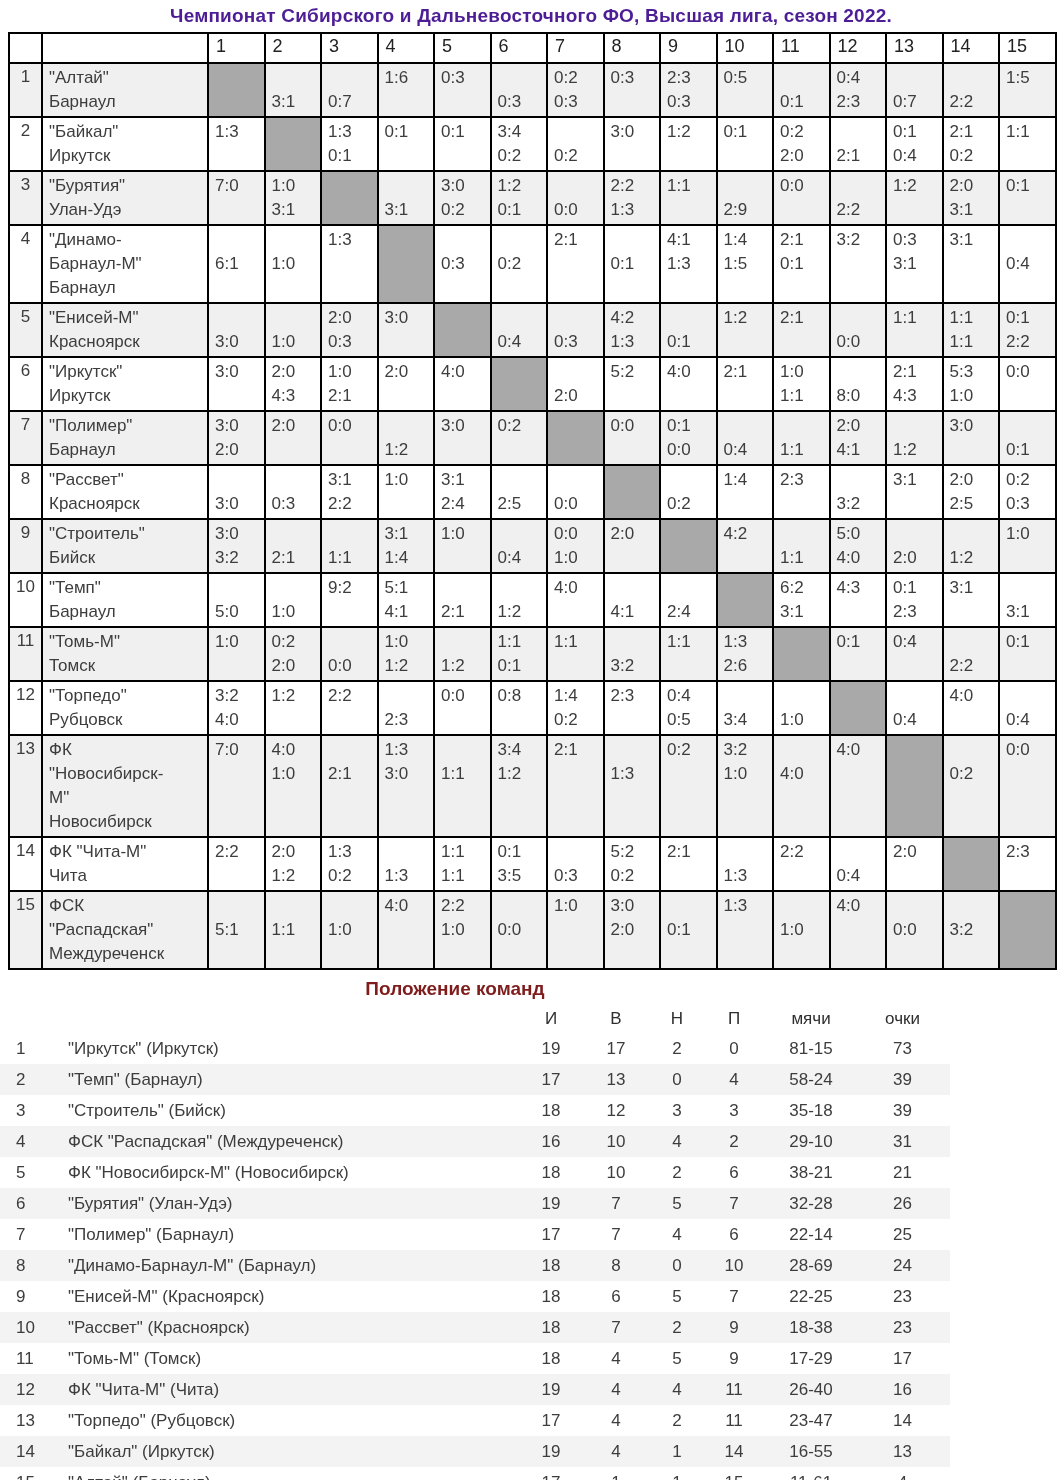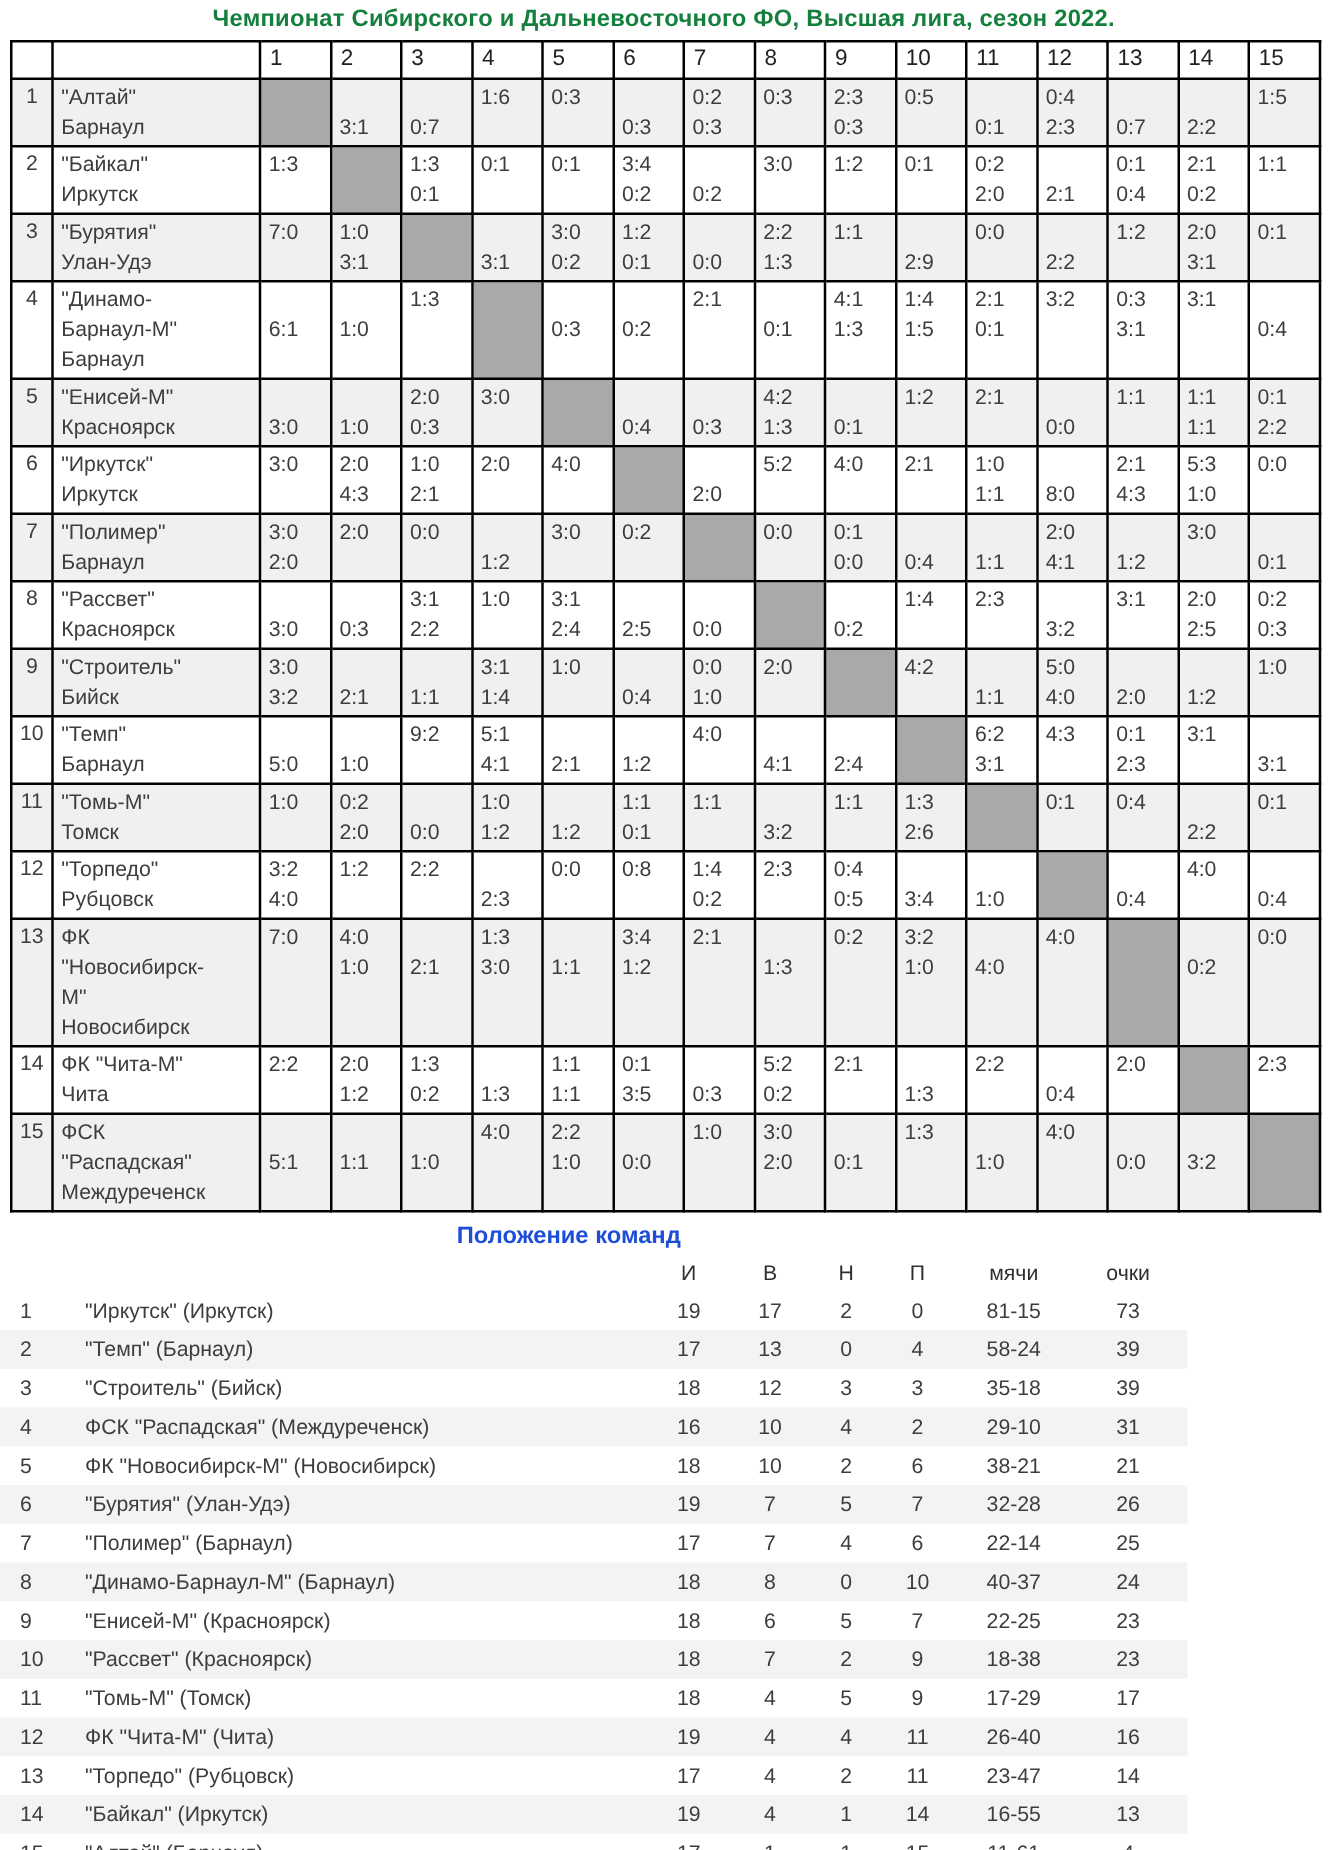--- a/index.html
+++ b/index.html
@@ -8,21 +8,21 @@
     width: 1062px; height: 1480px;
     background: #ffffff;
     font-family: "Liberation Sans", sans-serif;
     color: #3d3d3d;
   }
   .page { width: 1062px; padding-top: 3px; }
   .title {
     text-align: center;
     font-size: 19px;
     font-weight: bold;
-    color: #15803d;
+    color: #4c1d95;
     margin: 2px 0 5px 0;
     letter-spacing: 0.2px;
   }
   
   table.cross {
     border-collapse: collapse;
     table-layout: fixed;
     margin-left: 8px;
     width: 1047px;
     border: 2px solid #000;
@@ -42,21 +42,21 @@
   table.cross tr.head th { height: 30px; font-size: 18px; color: #222; background: #fff; padding-left: 7px; }
   table.cross td.num  { text-align: center; padding: 3px 0; color: #3d3d3d; }
   table.cross td.name { white-space: pre-line; line-height: 24px; }
   table.cross td.res  { padding: 2px 3px 2px 6px; }
   table.cross .s { height: 24px; line-height: 24px; }
   table.cross tr.shade td { background: #f0f0f0; }
   table.cross td.diag, table.cross tr.shade td.diag { background: #a9a9a9; }
   
   .standings { width: 950px; margin-top: 8px; }
   .st-title {
-    font-size: 19px; font-weight: bold; color: #1d4ed8;
+    font-size: 19px; font-weight: bold; color: #7f1d1d;
     text-align: center; width: 910px;
     margin: 6px 0 4px 0;
   }
   .st-row {
     display: grid;
     grid-template-columns: 66px 452px 66px 64px 58px 56px 98px 85px;
     height: 31px;
     align-items: center;
     font-size: 17px;
     color: #3d3d3d;
@@ -1133,21 +1133,21 @@
           <div class="st-c">22-14</div>
           <div class="st-c">25</div>
         </div>
         <div class="st-row shade">
           <div class="pos">8</div>
           <div class="team">"Динамо-Барнаул-М" (Барнаул)</div>
           <div class="st-c">18</div>
           <div class="st-c">8</div>
           <div class="st-c">0</div>
           <div class="st-c">10</div>
-          <div class="st-c">40-37</div>
+          <div class="st-c">28-69</div>
           <div class="st-c">24</div>
         </div>
         <div class="st-row">
           <div class="pos">9</div>
           <div class="team">"Енисей-М" (Красноярск)</div>
           <div class="st-c">18</div>
           <div class="st-c">6</div>
           <div class="st-c">5</div>
           <div class="st-c">7</div>
           <div class="st-c">22-25</div>

